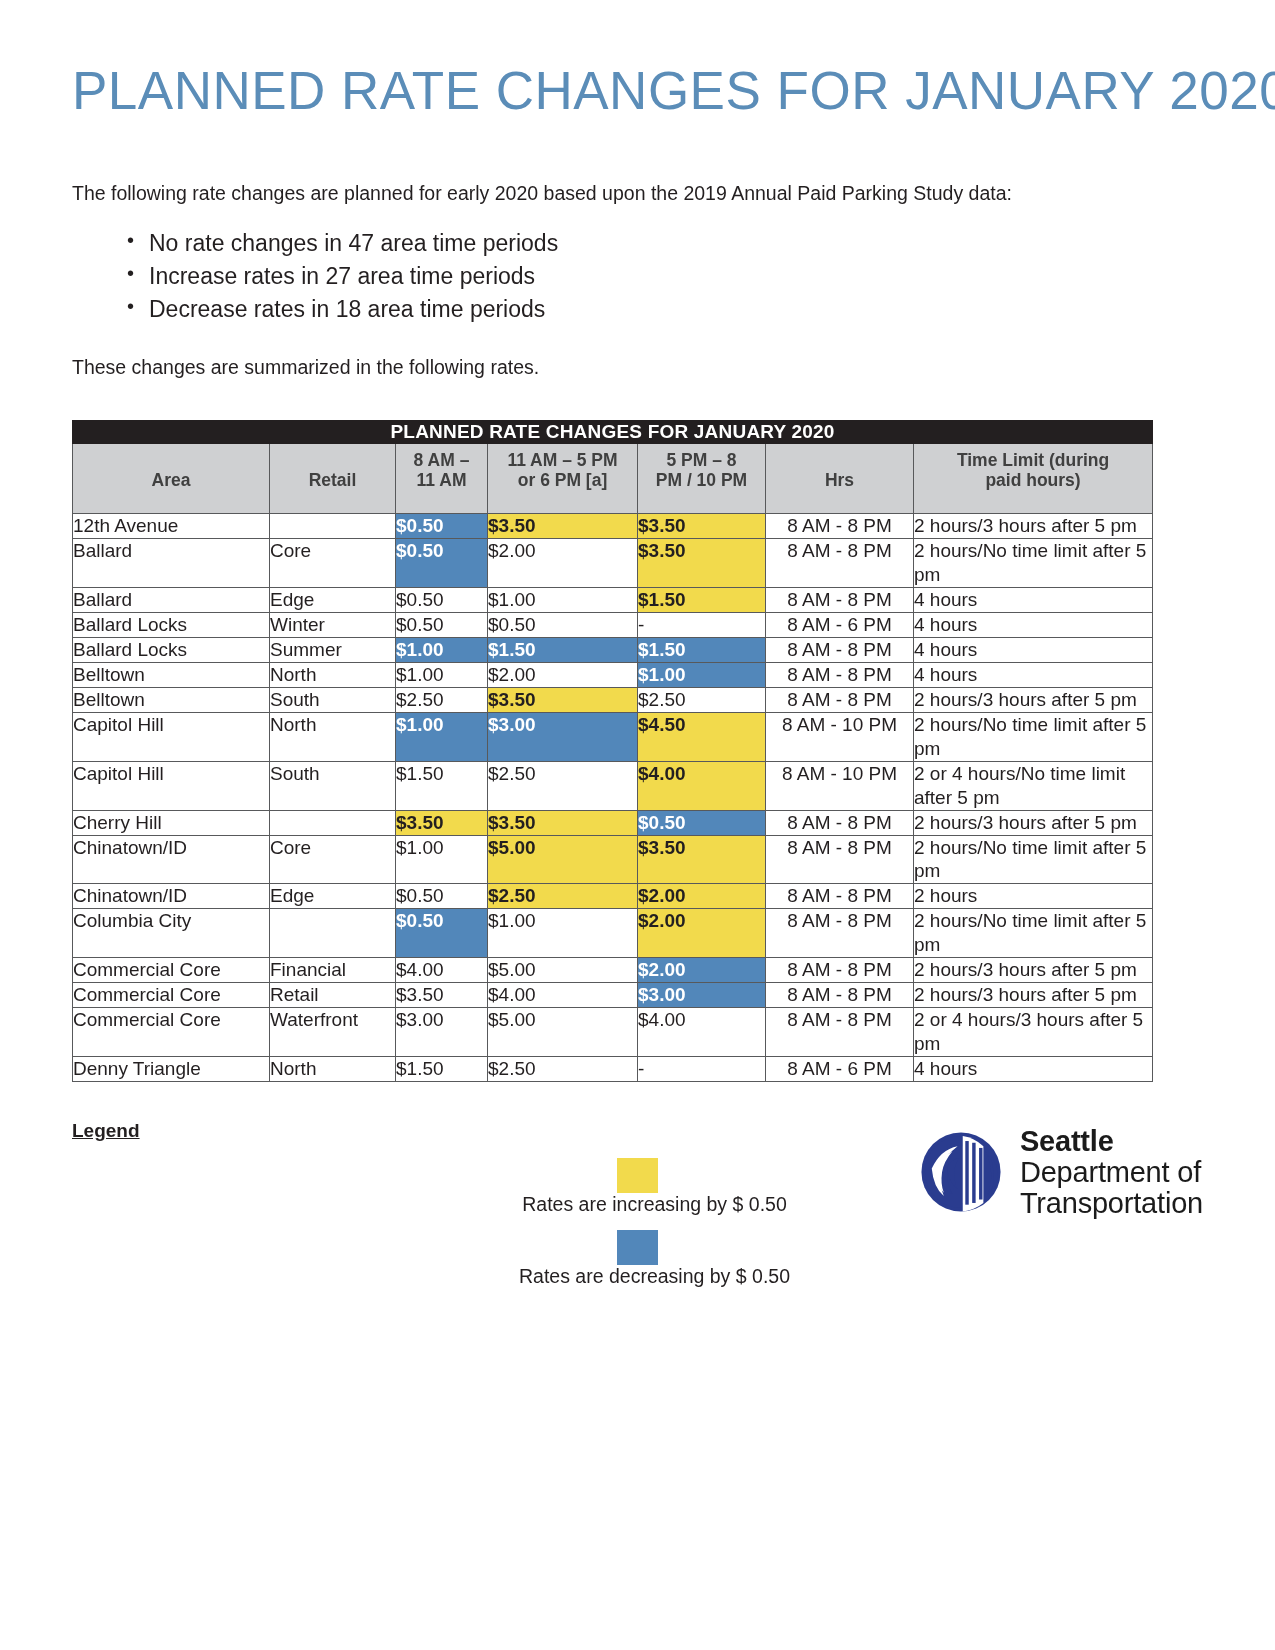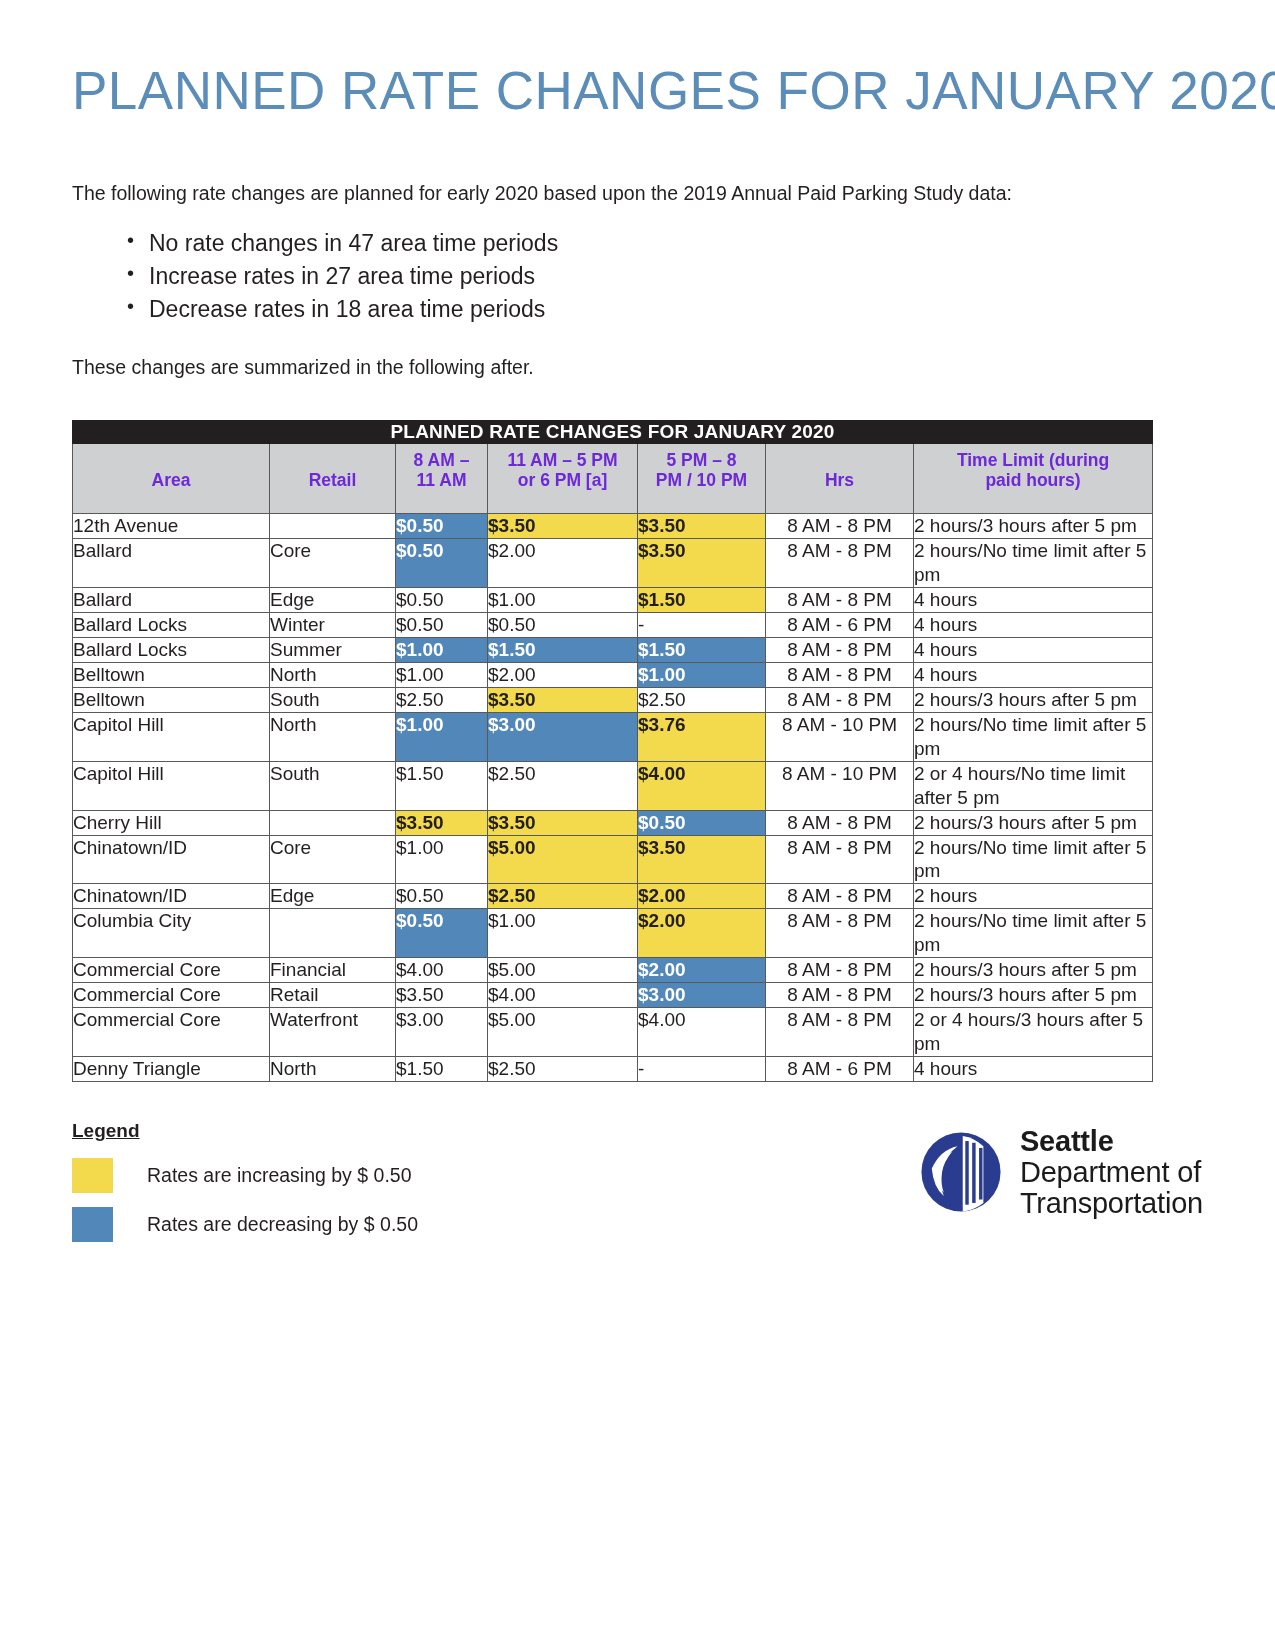--- a/index.html
+++ b/index.html
@@ -72,21 +72,21 @@
     color: #ffffff;
     font-size: 19px;
     font-weight: bold;
     text-align: center;
     padding: 9px 0 10px 0;
     letter-spacing: 0.2px;
     border: 1px solid #231f20 !important;
   }
   thead.colhead th {
     background: #cfd0d2;
-    color: #6d28d9;
+    color: #404040;
     font-size: 17.5px;
     font-weight: bold;
     text-align: center;
     vertical-align: bottom;
     padding: 7px 4px 22px 4px;
     line-height: 1.14;
     height: 62px;
   }
   thead.colhead th.va-mid { vertical-align: bottom; }
 
@@ -131,20 +131,21 @@
   .legend-title {
     font-size: 19px;
     font-weight: bold;
     margin-bottom: 16px;
     text-decoration: underline;
   }
   .legend-row {
     display: flex;
     align-items: center;
     margin-bottom: 14px;
+    flex-direction: column;
   }
   .swatch {
     width: 41px;
     height: 35px;
     flex: 0 0 auto;
   }
   .swatch.up   { background: #f2da4c; }
   .swatch.down { background: #5287ba; }
   .legend-label {
     font-size: 19.5px;
@@ -177,21 +178,21 @@
   <h1 class="doc-title">PLANNED RATE CHANGES FOR JANUARY 2020</h1>
 
   <p class="intro">The following rate changes are planned for early 2020 based upon the 2019 Annual Paid Parking Study data:</p>
 
   <ul class="bullets">
     <li>No rate changes in 47 area time periods</li>
     <li>Increase rates in 27 area time periods</li>
     <li>Decrease rates in 18 area time periods</li>
   </ul>
 
-  <p class="summary-line">These changes are summarized in the following after.</p>
+  <p class="summary-line">These changes are summarized in the following rates.</p>
 
   <table class="rates">
     <colgroup>
       <col class="w-area">
         <col class="w-sub">
         <col class="w-r1">
         <col class="w-r2">
       <col class="w-r3">
         <col class="w-hrs">
         <col class="w-limit">
@@ -286,21 +287,21 @@
           <td class="c-rate up">$3.50</td>
           <td class="c-rate">$2.50</td>
           <td class="c-hrs">8 AM - 8 PM</td>
           <td class="c-limit">2 hours/3 hours after 5 pm</td>
         </tr>
         <tr>
           <td class="c-area">Capitol Hill</td>
           <td class="c-sub">North</td>
           <td class="c-rate down">$1.00</td>
           <td class="c-rate down">$3.00</td>
-          <td class="c-rate up">$3.76</td>
+          <td class="c-rate up">$4.50</td>
           <td class="c-hrs">8 AM - 10 PM</td>
           <td class="c-limit">2 hours/No time limit after 5 pm</td>
         </tr>
         <tr>
           <td class="c-area">Capitol Hill</td>
           <td class="c-sub">South</td>
           <td class="c-rate">$1.50</td>
           <td class="c-rate">$2.50</td>
           <td class="c-rate up">$4.00</td>
           <td class="c-hrs">8 AM - 10 PM</td>

